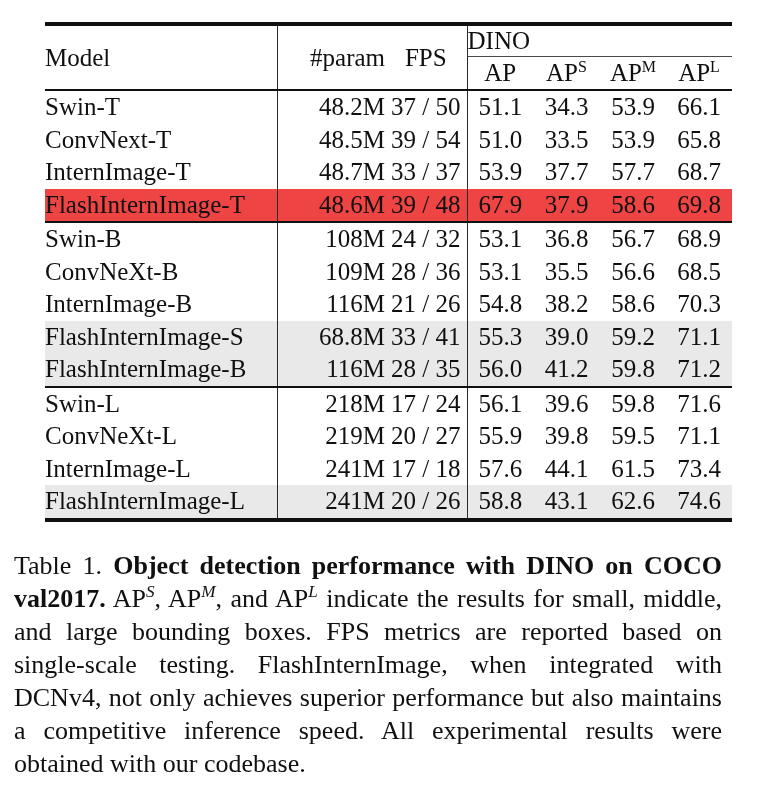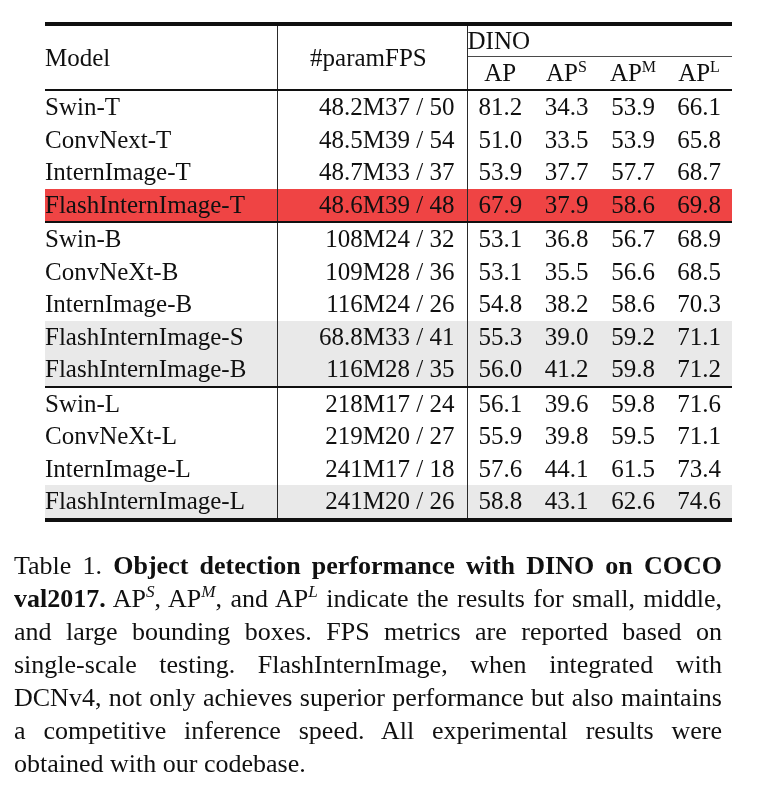--- a/index.html
+++ b/index.html
@@ -41,21 +41,21 @@
   thead tr.h2 th { height: 32px; }
   tbody td { height: 32.5px; }
 
   th.model-h, td.model {
     text-align: left;
     padding-left: 10px;
     border-right: 1.5px solid #2a2a2a;
   }
   th.param-h, td.param { text-align: right; }
   th.fps-h, td.fps {
-    text-align: left;
+    text-align: center;
     border-right: 1.5px solid #2a2a2a;
   }
   th.ap-h, td.ap { text-align: center; }
 
   th.model-h, th.param-h, th.fps-h {
     border-bottom: 2px solid #101010;
   }
   th.dino-h {
     text-align: left;
     border-bottom: 1.5px solid #4a4a4a;
@@ -117,21 +117,21 @@
           <th class="ap-h"><span>AP</span><sup class="hsup">S</sup></th>
           <th class="ap-h"><span>AP</span><sup class="hsup">M</sup></th>
           <th class="ap-h"><span>AP</span><sup class="hsup">L</sup></th>
         </tr>
       </thead>
       <tbody>
           <tr>
             <td class="model">Swin-T</td>
             <td class="param">48.2M</td>
             <td class="fps">37 / 50</td>
-            <td class="ap">81.2</td>
+            <td class="ap">51.1</td>
             <td class="ap">34.3</td>
             <td class="ap">53.9</td>
             <td class="ap">66.1</td>
           </tr>
           <tr>
             <td class="model">ConvNext-T</td>
             <td class="param">48.5M</td>
             <td class="fps">39 / 54</td>
             <td class="ap">51.0</td>
             <td class="ap">33.5</td>
@@ -170,21 +170,21 @@
             <td class="param">109M</td>
             <td class="fps">28 / 36</td>
             <td class="ap">53.1</td>
             <td class="ap">35.5</td>
             <td class="ap">56.6</td>
             <td class="ap">68.5</td>
           </tr>
           <tr>
             <td class="model">InternImage-B</td>
             <td class="param">116M</td>
-            <td class="fps">24 / 26</td>
+            <td class="fps">21 / 26</td>
             <td class="ap">54.8</td>
             <td class="ap">38.2</td>
             <td class="ap">58.6</td>
             <td class="ap">70.3</td>
           </tr>
           <tr style="background: rgb(233, 233, 233);">
             <td class="model">FlashInternImage-S</td>
             <td class="param">68.8M</td>
             <td class="fps">33 / 41</td>
             <td class="ap">55.3</td>

